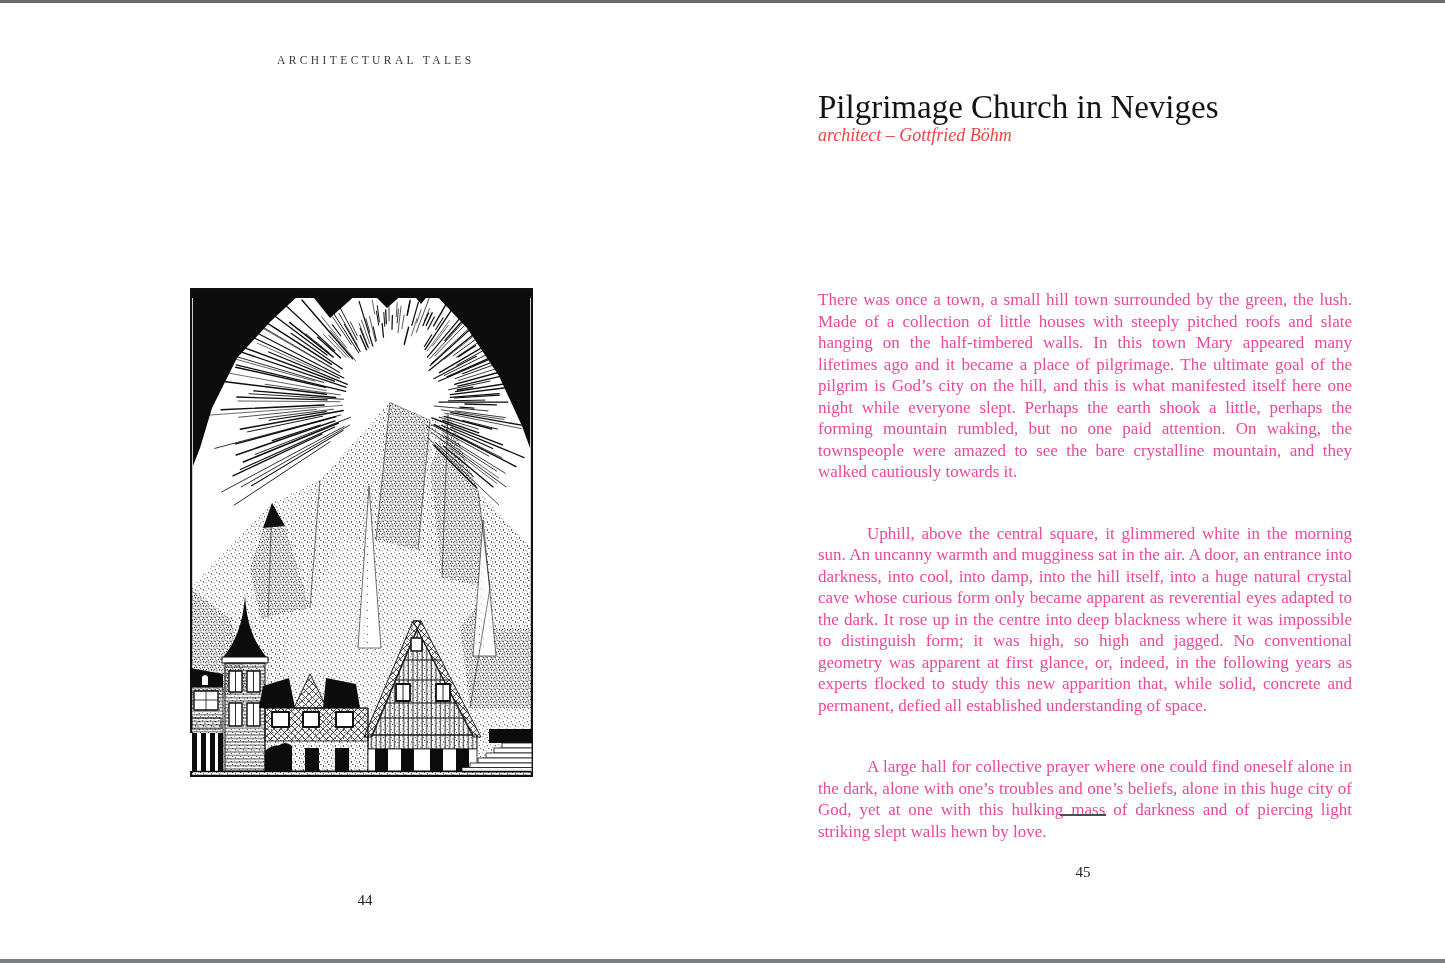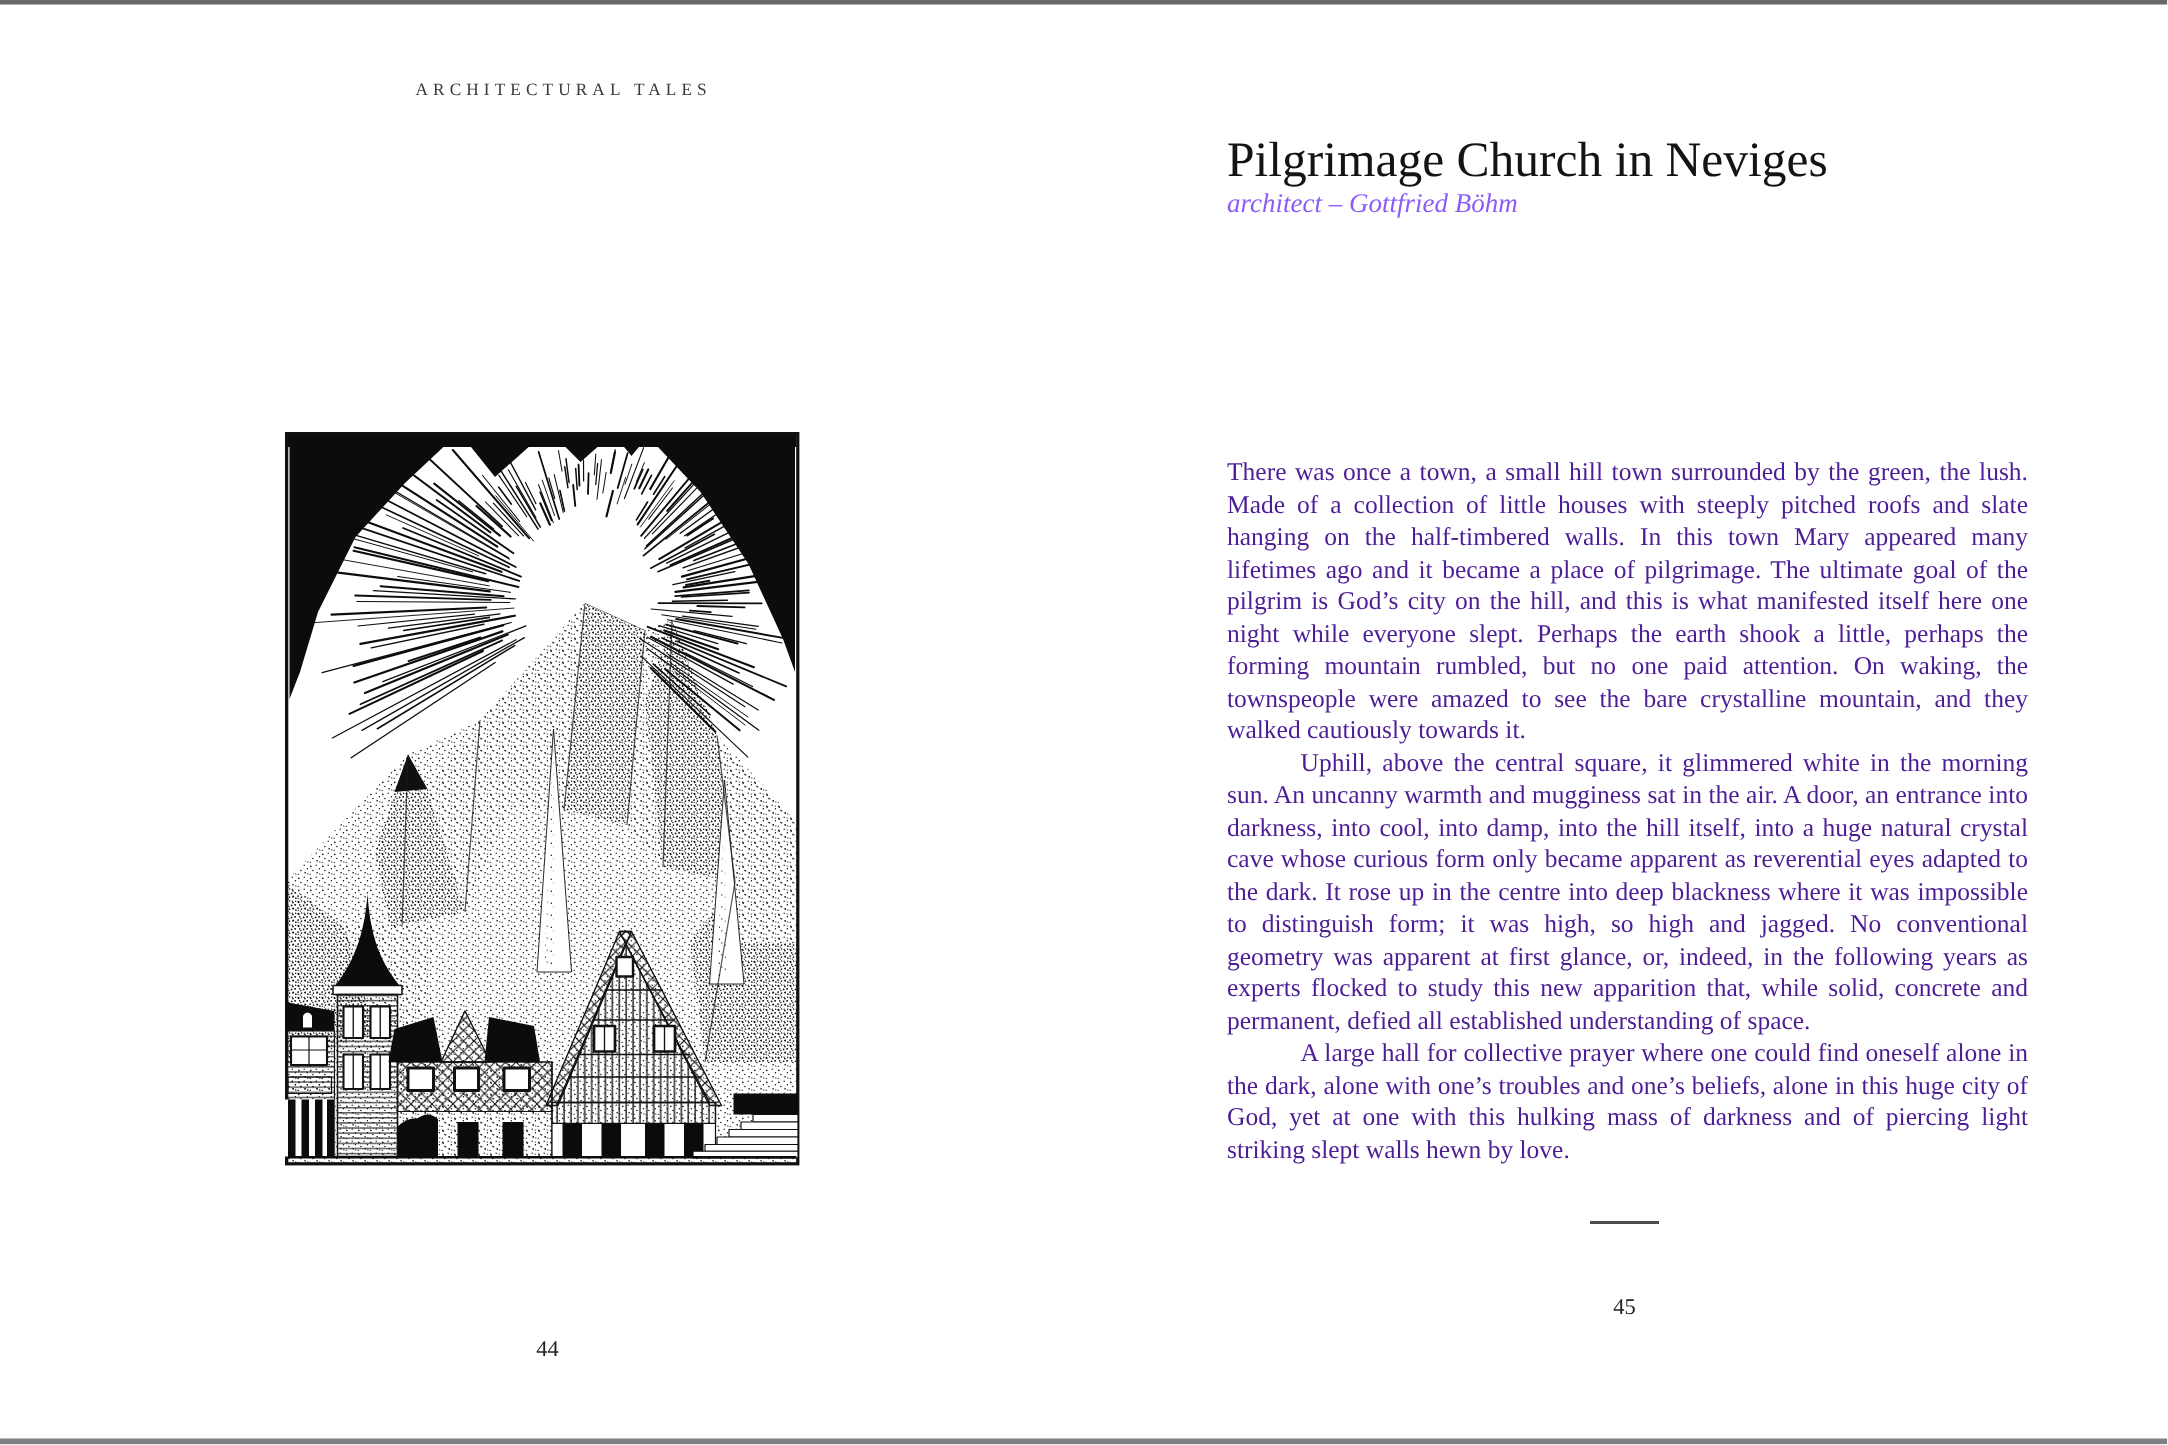--- a/index.html
+++ b/index.html
@@ -20,28 +20,28 @@
   .page-number.right{left:1058px;top:864px;width:50px;text-align:center;}
 
   .figure{position:absolute;left:190px;top:288px;width:343px;height:489px;}
 
   .chapter-title{
     position:absolute;left:818px;top:92px;width:560px;
     font-size:33px;line-height:31px;color:#141414;
   }
   .chapter-byline{
     position:absolute;left:818px;top:125px;width:560px;
-    font-size:18px;font-style:italic;color:#8b5cf6;
+    font-size:18px;font-style:italic;color:#ef4444;
   }
   .body-text{
-    position:absolute;left:818px;top:304px;width:534px;
-    font-size:17px;line-height:21.5px;text-align:justify;color:#4c1d95;
+    position:absolute;left:818px;top:289px;width:534px;
+    font-size:17px;line-height:21.5px;text-align:justify;color:#ec4899;
   }
   .body-text p{margin:0;}
-  .body-text p.indent{text-indent:49px;}
+  .body-text p.indent{text-indent:49px;margin-top:40px;}
   .section-divider{
     position:absolute;left:1060px;top:814px;width:46px;height:2px;background:#4d4d4d;
   }
 </style>
 </head>
 <body>
 
 <div class="stage">
   <div class="edge-bar top"></div>
   <div class="edge-bar bottom"></div>

